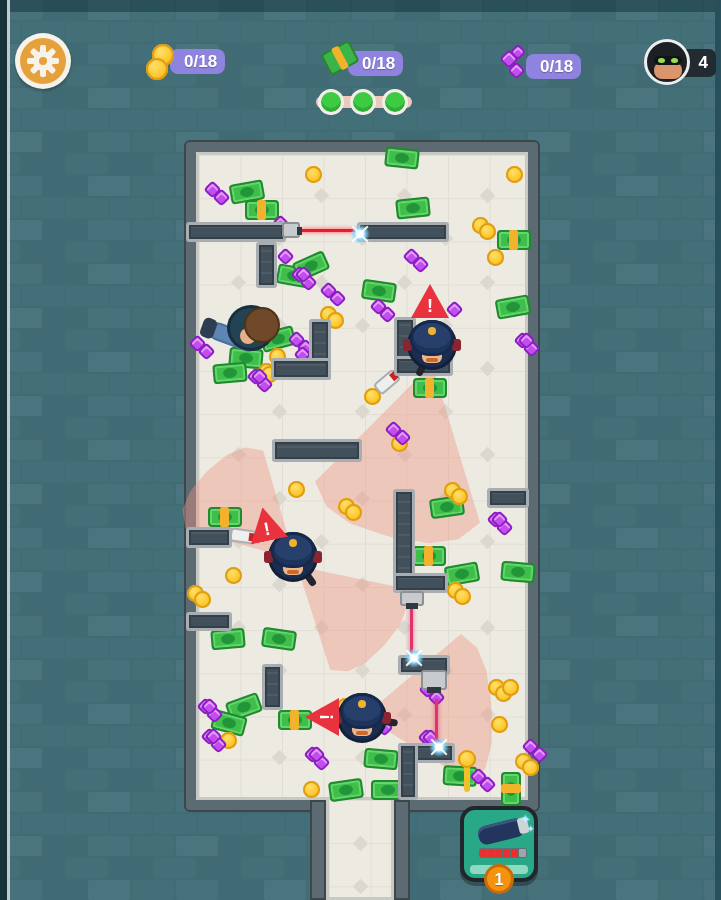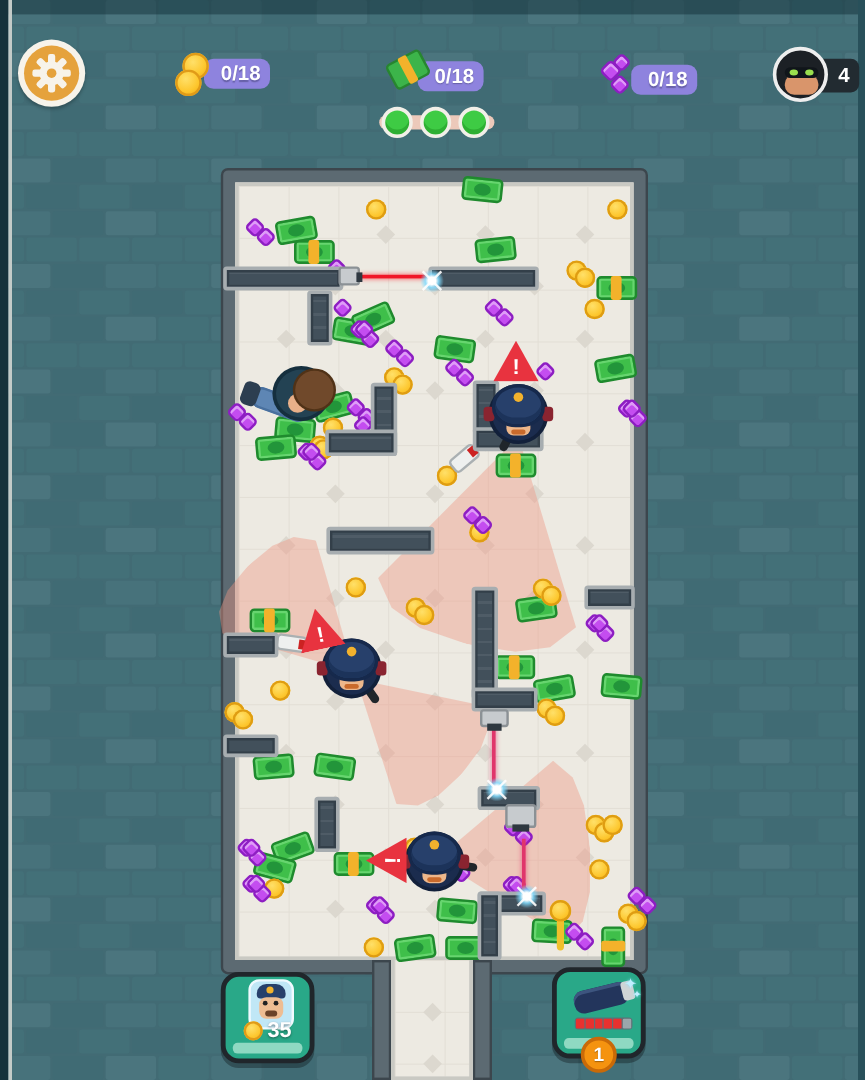--- a/index.html
+++ b/index.html
@@ -1149,30 +1149,20 @@
       <div class="face"></div>
         <div class="eyes"></div>
     </div>
 
     <div class="dotsbar"></div>
     <div class="dot" style="left:318px;"></div>
     <div class="dot" style="left:350px;"></div>
     <div class="dot" style="left:382px;"></div>
   </div>
 
-  <div class="abtn" style="left:184px;top:810px;">
-    <div class="ice">
-      <div class="hat"></div>
-        <div class="fc"></div>
-    </div>
-    <div class="cost">
-      <span class="coin"></span><span>35</span>
-    </div>
-    <div class="strip"></div>
-  </div>
 
   <div class="abtn" style="left:460px;top:806px;">
     <div class="gadget"></div>
     <span class="gspark" style="left:56px;top:2px;">✦</span>
     <span class="gspark" style="left:63px;top:14px;font-size:9px;">✦</span>
     <div class="gauge">
       <i></i>
         <i></i>
         <i></i>
         <i></i>

